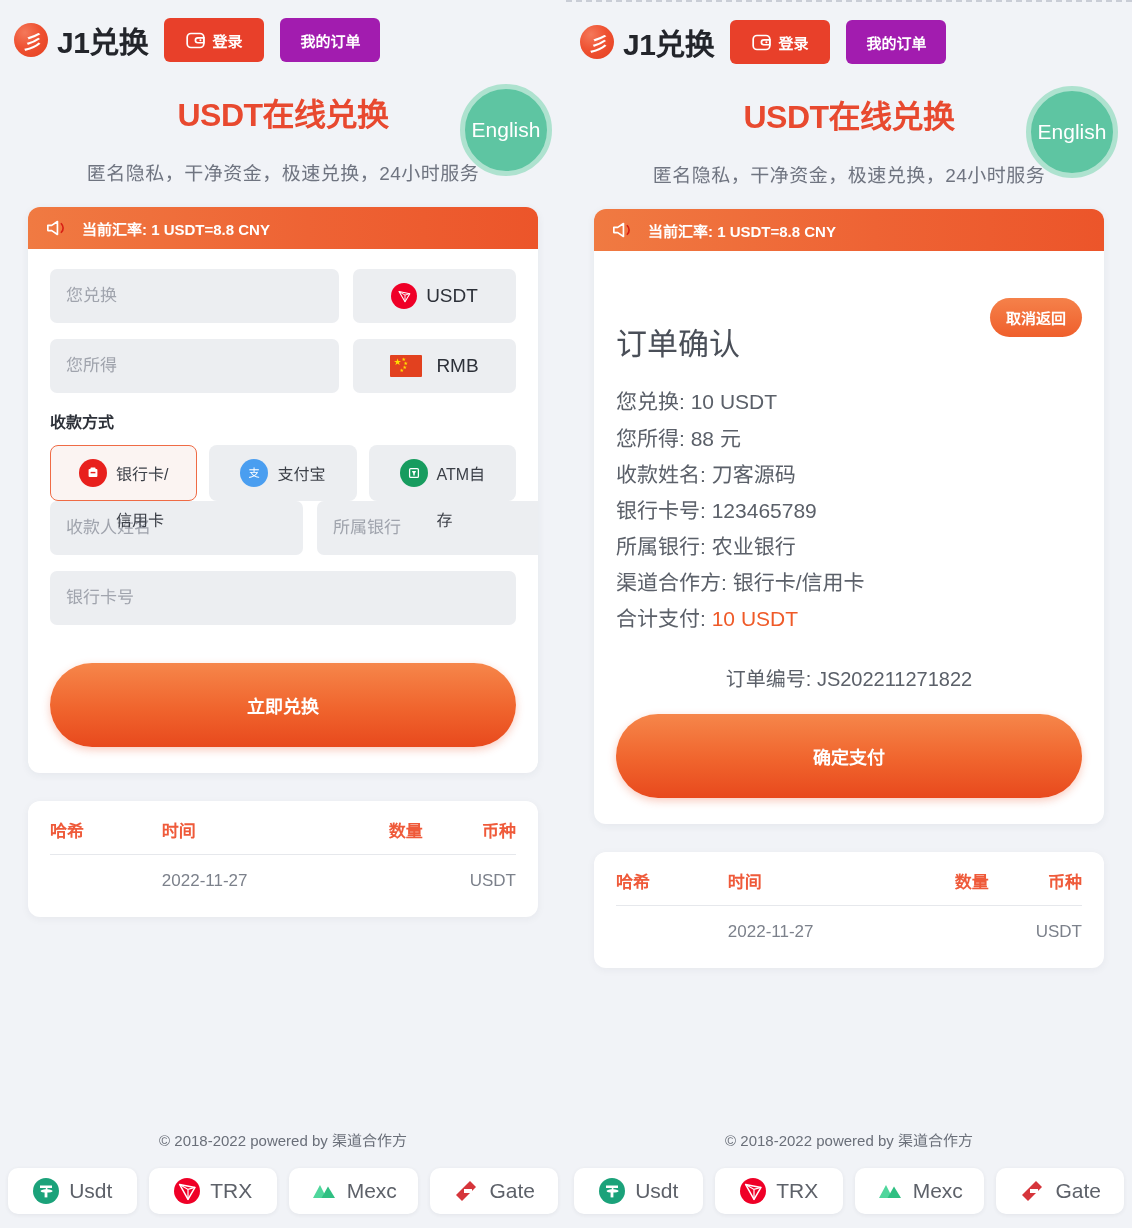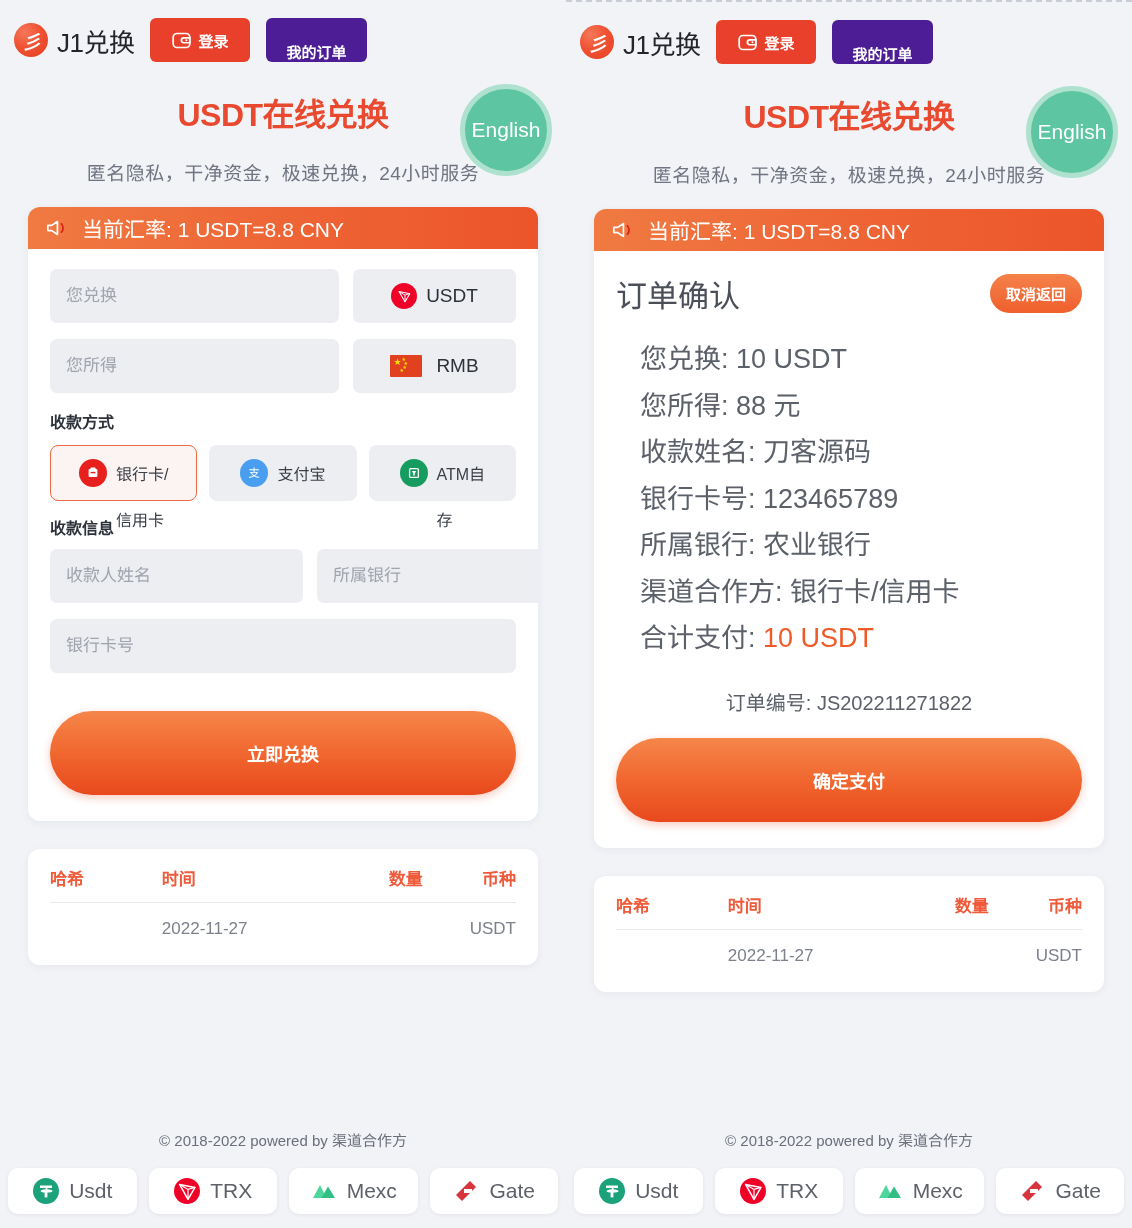--- a/index.html
+++ b/index.html
@@ -42,32 +42,32 @@
     position: relative; flex: 0 0 34px;
   }
   .brand-mark .glyph {
     position: absolute; inset: 0;
     display: flex; align-items: center; justify-content: center;
     color: #fff; font-weight: 700; font-size: 19px;
     font-style: italic; letter-spacing: -1px;
     font-family: "DejaVu Sans", sans-serif;
   }
   .brand-text {
-    font-size: 26px; font-weight: 400; color: #23252b;
+    font-size: 30px; font-weight: 700; color: #23252b;
     letter-spacing: -0.5px; white-space: nowrap;
   }
   .hdr-btn {
     border: none; border-radius: 6px; cursor: pointer;
     display: flex; align-items: center; justify-content: center;
     gap: 7px; color: #fff; font-weight: 700;
     font-size: 15px; height: 44px;
     font-family: "Liberation Sans", sans-serif;
   }
   .hdr-btn.login { background: #e8402a; padding: 0 22px; }
-  .hdr-btn.orders { background: #4c1d95; padding: 0 20px; align-items: flex-end; }
+  .hdr-btn.orders { background: #a21caf; padding: 0 20px; }
   .wallet-icon { width: 19px; height: 17px; display: block; }
 
   
   .hero { position: relative; text-align: center; padding: 20px 0 0 0; }
   .hero-title {
     font-size: 32px; font-weight: 700; color: #e8492f;
     letter-spacing: -0.5px; line-height: 1.2;
   }
   .hero-sub {
     margin-top: 24px; font-size: 19px; color: #6f7480;
@@ -89,21 +89,21 @@
     overflow: hidden;
     box-shadow: 0 2px 8px rgba(40,45,60,.06);
   }
   .notice-bar {
     background: linear-gradient(90deg, #f07a42 0%, #ee6334 55%, #ec552a 100%);
     height: 42px;
     display: flex; align-items: center;
     padding: 0 18px; gap: 12px;
   }
   .notice-bar .megaphone { width: 24px; height: 20px; flex: 0 0 24px; }
-  .notice-text { color: #fff; font-weight: 400; font-size: 21px; }
+  .notice-text { color: #fff; font-weight: 700; font-size: 15px; }
 
   .card-body { padding: 20px 22px 26px 22px; }
 
   .field-row { display: flex; gap: 14px; margin-bottom: 16px; }
   .text-input {
     flex: 1 1 auto; height: 54px; border: none; outline: none;
     background: #eceef1; border-radius: 7px;
     padding: 0 16px; font-size: 17px; color: #3b3f47;
     font-family: "Liberation Sans", sans-serif;
   }
@@ -153,29 +153,29 @@
     width: 100%; height: 84px; border: none; cursor: pointer;
     border-radius: 42px; margin-top: 22px;
     background: linear-gradient(180deg, #f6864a 0%, #f0642d 55%, #e8491d 100%);
     color: #fff; font-size: 18px; font-weight: 700;
     font-family: "Liberation Sans", sans-serif;
     box-shadow: 0 3px 9px rgba(232,73,29,.28);
   }
 
   
   .confirm-head { display: flex; align-items: center; justify-content: space-between; }
-  .confirm-title { font-size: 31px; color: #4a4f58; font-weight: 400; }
+  .confirm-title { font-size: 31px; color: #4a4f58; font-weight: 400; margin-top: 48px; }
   .cancel-btn {
     border: none; cursor: pointer; border-radius: 20px;
     background: linear-gradient(180deg, #f5814a 0%, #ef5f2c 100%);
     color: #fff; font-size: 15px; font-weight: 700;
     padding: 9px 16px; font-family: "Liberation Sans", sans-serif;
   }
   .order-lines { margin-top: 20px; }
-  .order-line { font-size: 27px; color: #5b6069; line-height: 1.72; margin-left: 24px; }
+  .order-line { font-size: 21px; color: #5b6069; line-height: 1.72; }
   .order-line .accent { color: #ef5a28; }
   .order-no { text-align: center; font-size: 20px; color: #5b6069; margin-top: 26px; }
 
   
   .tx-card {
     margin: 28px 28px 0 28px; background: #fff; border-radius: 12px;
     padding: 12px 22px 22px 22px;
     box-shadow: 0 2px 8px rgba(40,45,60,.05);
   }
   .tx-table { width: 100%; border-collapse: collapse; }
@@ -299,21 +299,20 @@
             <span class="pm-icon atm">
               <svg viewBox="0 0 20 20" width="16" height="16">
                   <rect x="4.5" y="4.5" width="11" height="11" rx="1.5" fill="none" stroke="#fff" stroke-width="1.6"></rect>
                   <path d="M7.4 7.6h5.2l-1.7 3.2v2.3H9.1v-2.3L7.4 7.6z" fill="#fff"></path>
                 </svg>
             </span>
             <span class="pm-label" data-overflow="存">ATM自</span>
           </div>
         </div>
 
-        <div class="recv-label">收款信息</div>
 
         <div class="field-row">
           <input class="text-input" type="text" placeholder="收款人姓名" style="">
           <input class="text-input" type="text" placeholder="所属银行" style="">
         </div>
 
         <div class="field-row">
           <input class="text-input" type="text" placeholder="银行卡号" style="">
         </div>
 

